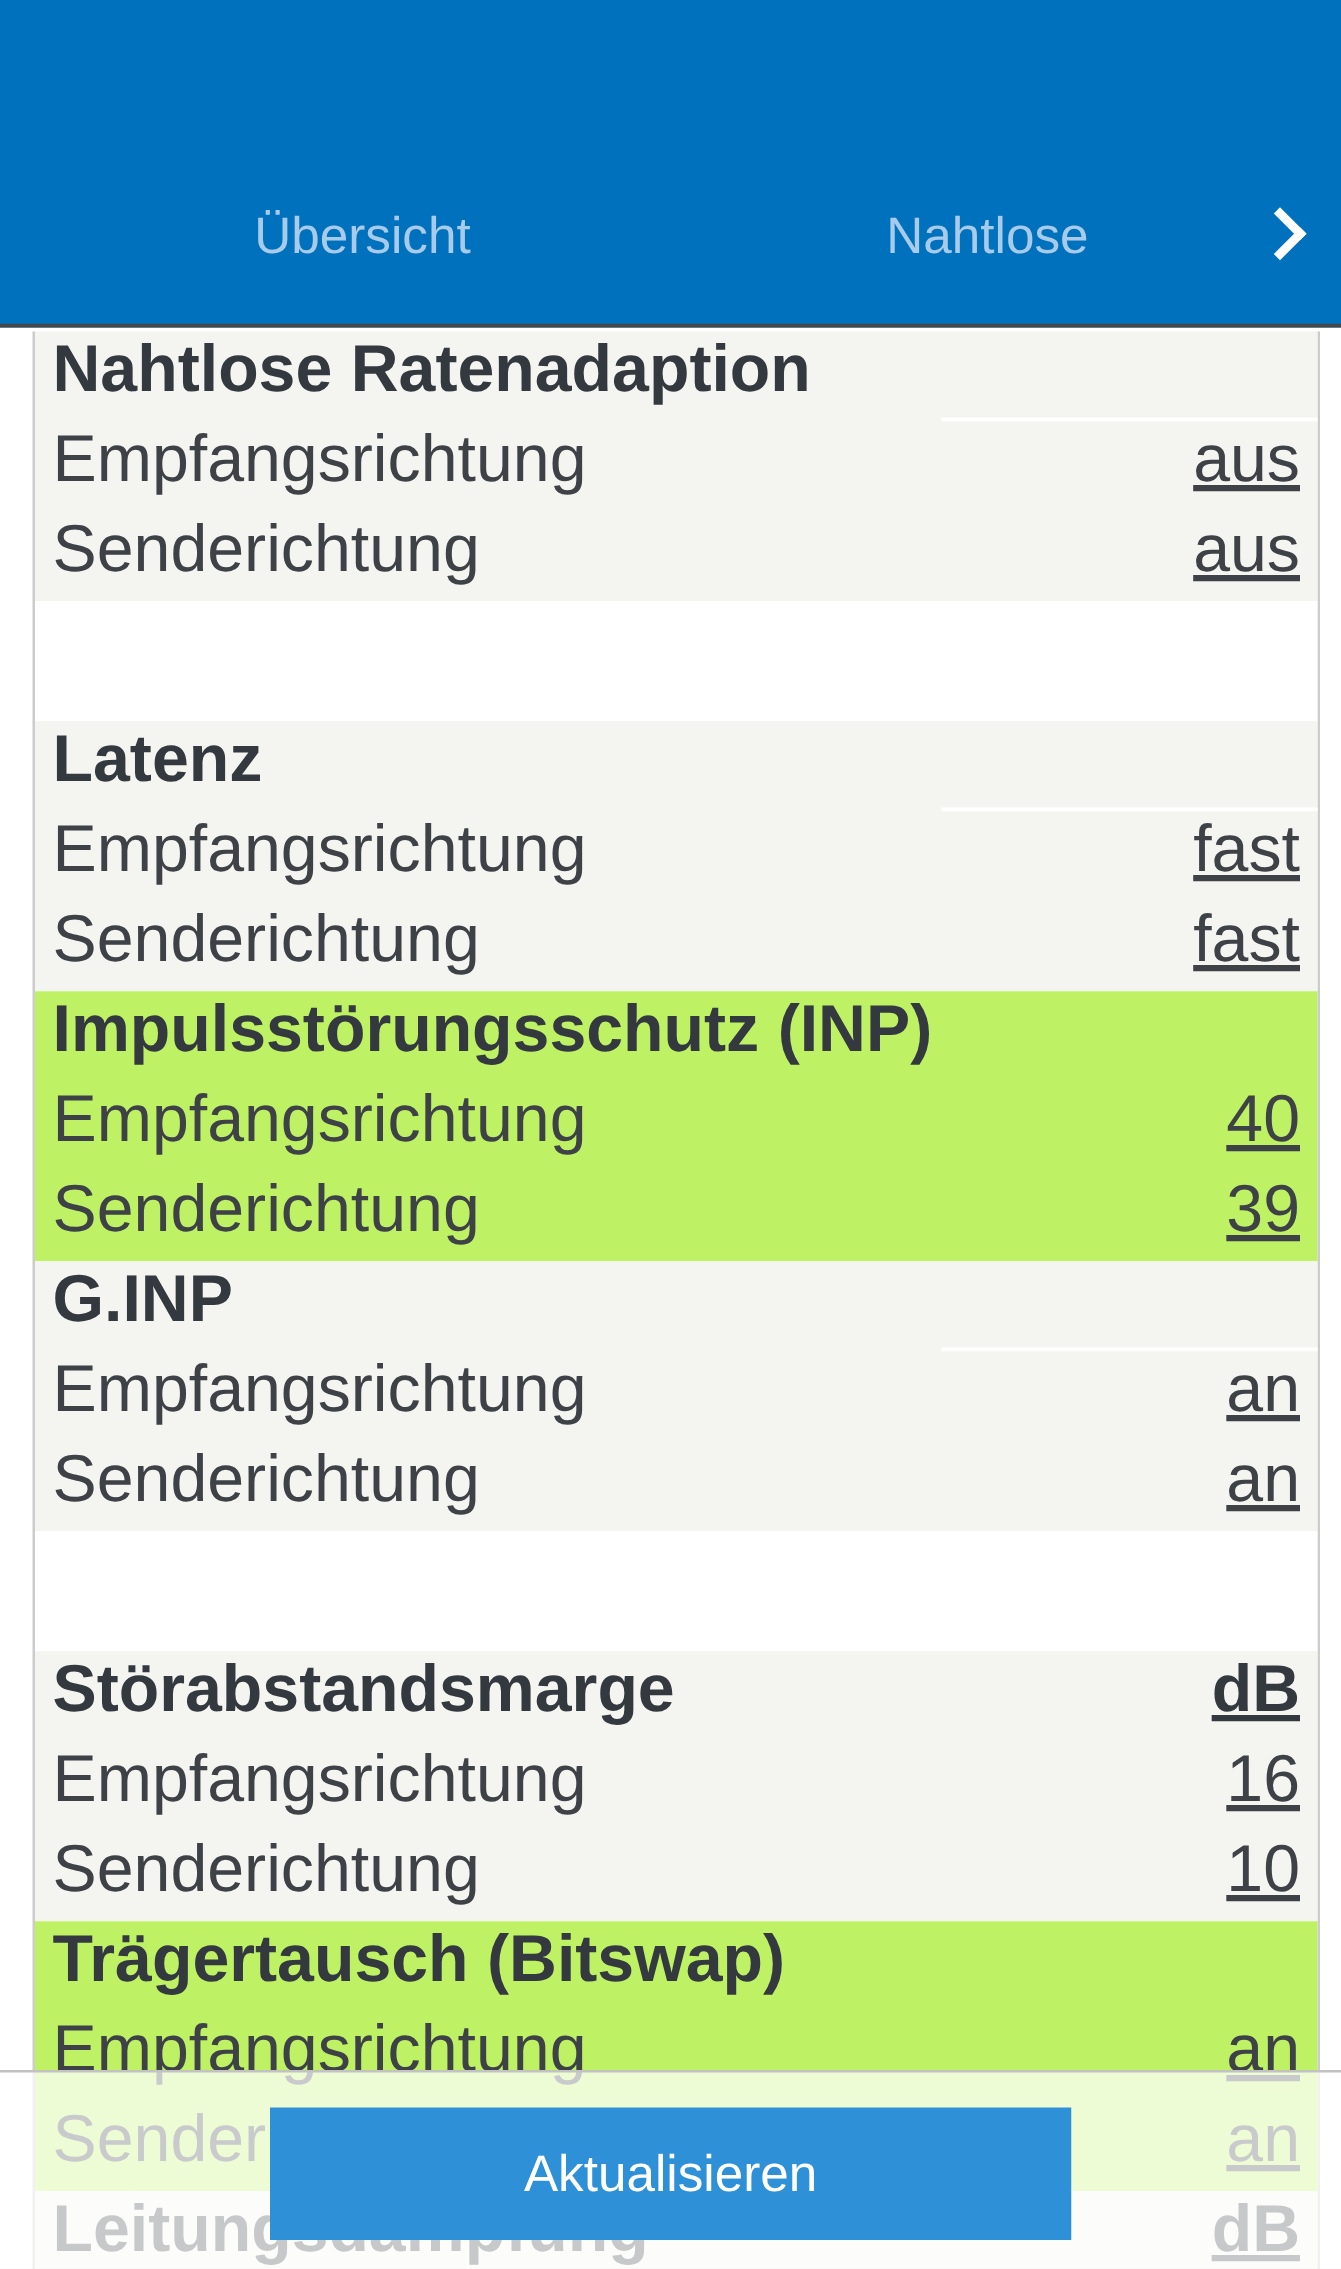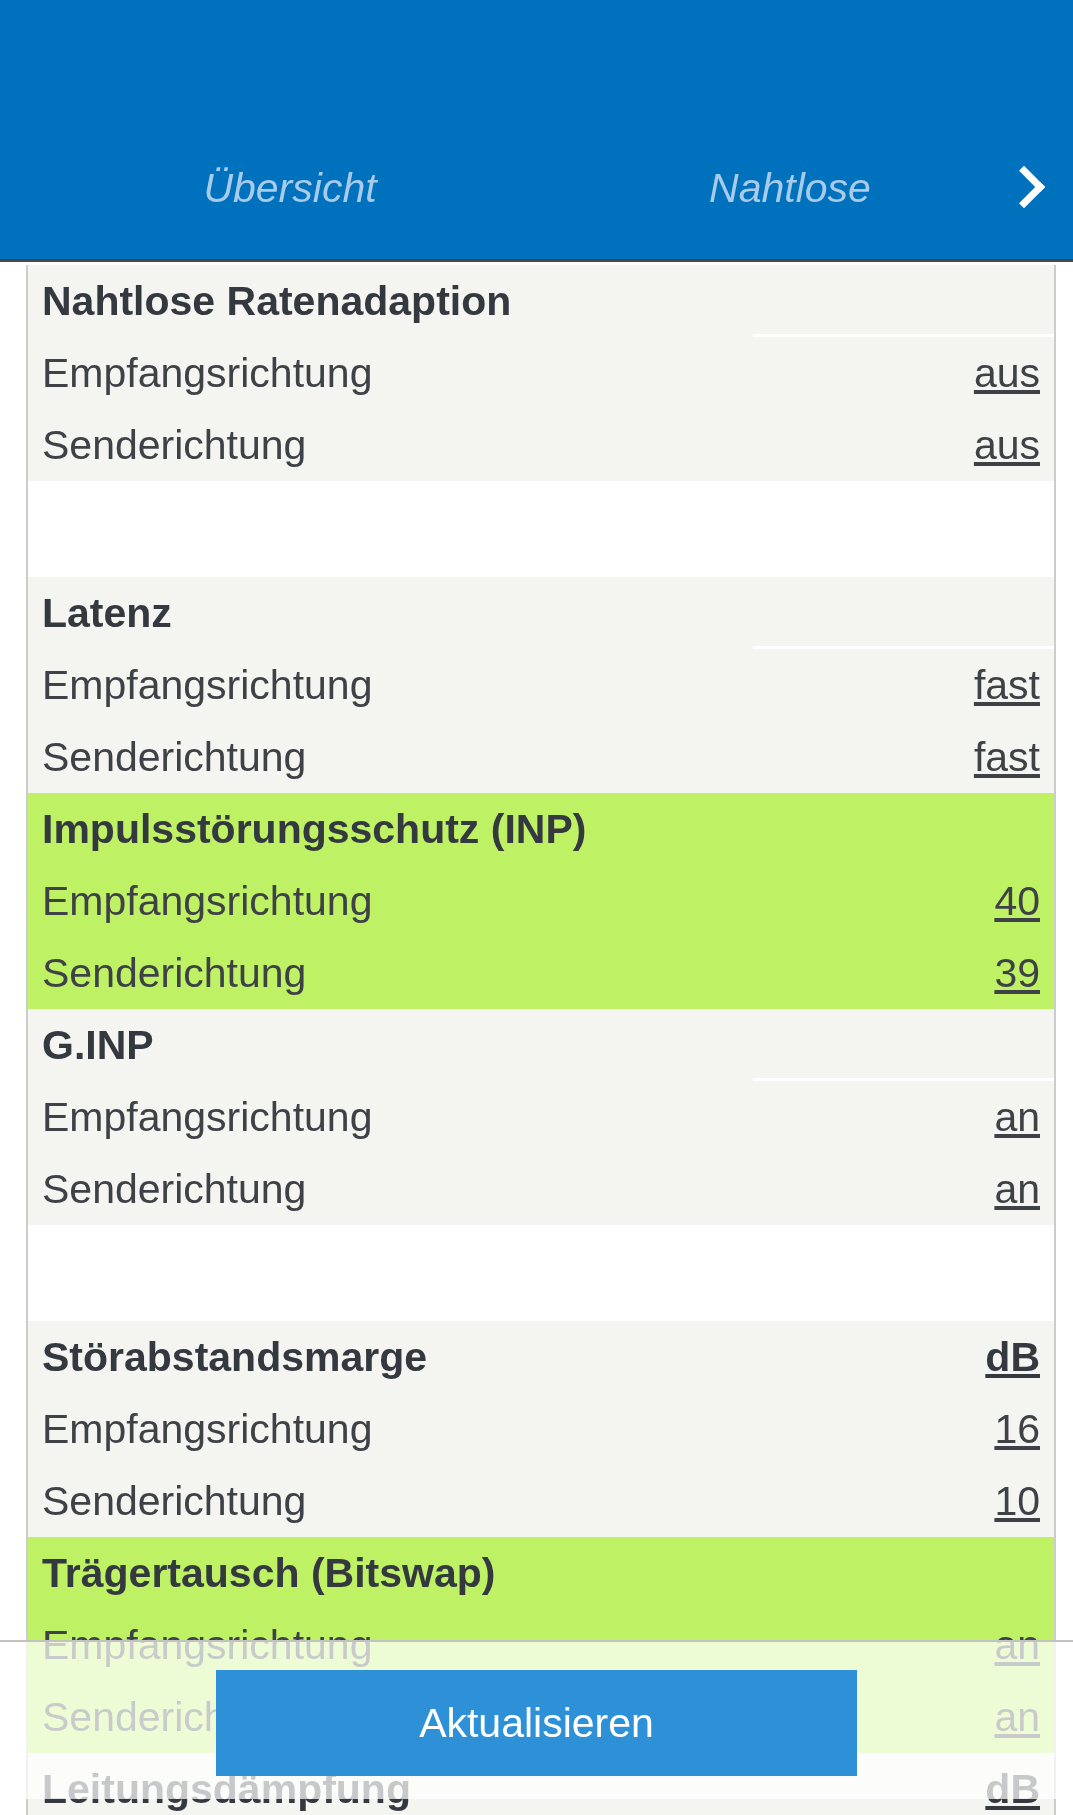--- a/index.html
+++ b/index.html
@@ -30,43 +30,43 @@
   .page-title{position:absolute;left:193px;top:0;height:118px;display:flex;align-items:center;
               color:#fff;font-size:44px;white-space:nowrap;}
   .page-title .sep{font-size:48px;padding:0 16px 6px 16px;font-weight:300;}
   .kebab-btn{position:absolute;right:35px;top:26px;width:40px;height:70px;background:none;border:none;padding:0;cursor:pointer;
              display:flex;flex-direction:column;align-items:center;justify-content:center;gap:5px;}
   .kebab-btn i{width:14px;height:14px;border-radius:50%;background:#fff;}
 
   
   .tabs{position:absolute;left:40px;bottom:0;width:1000px;height:141px;display:flex;}
   .tab{flex:1;position:relative;display:flex;align-items:center;justify-content:center;
-       color:var(--tab-inactive-text);font-size:41px;cursor:pointer;overflow:hidden;white-space:nowrap;font-style:italic;}
+       color:var(--tab-inactive-text);font-size:41px;cursor:pointer;overflow:hidden;white-space:nowrap;}
   .tab.active{color:var(--tab-active-text);}
   .tab.active .underline{position:absolute;left:50%;transform:translateX(-50%);bottom:3px;width:286px;height:13px;
        background:var(--tab-underline);}
   .next-chevron{position:absolute;right:26px;bottom:42px;width:46px;height:60px;background:none;border:none;padding:0;cursor:pointer;}
   .next-chevron i{display:block;width:30px;height:30px;margin:8px auto;
        border-top:7px solid #fff;border-right:7px solid #fff;transform:rotate(45deg);}
 
   
   .content{position:absolute;top:265px;left:0;right:0;bottom:0;overflow:hidden;}
   .card{margin:0 17px 0 26px;border-left:2px solid var(--card-border);border-right:2px solid var(--card-border);}
   .section{background:#bef264;}
   .section.gray{background:var(--section-bg);}
-  .row{position:relative;height:72px;display:flex;align-items:center;justify-content:space-between;
-       padding:0 14px;font-size:41px;color:var(--text-color);}
+  .row{position:relative;height:72px;display:flex;align-items:flex-start;justify-content:space-between;
+       padding:0 14px;font-size:53px;color:var(--text-color);}
   .row .lbl{white-space:nowrap;}
   .row .val{white-space:nowrap;text-align:right;text-decoration:underline;}
   .row.head{font-weight:bold;color:var(--heading-color);}
   .hdr-rule{position:absolute;right:0;bottom:0;width:301px;height:3px;background:#ffffff;}
   .spacer{height:96px;background:#fff;}
 
   
-  .footer{position:absolute;left:0;right:0;bottom:16px;height:159px;
+  .footer{position:absolute;left:0;right:0;bottom:0;height:159px;
           background:rgba(255,255,255,0.72);border-top:2px solid var(--footer-divider);
           display:flex;justify-content:center;align-items:flex-start;}
   .refresh-btn{margin-top:28px;width:641px;height:106px;background:var(--button-bg);color:var(--button-text);
           border:none;font-size:41px;font-family:"Liberation Sans",sans-serif;cursor:pointer;}
 </style>
 </head>
 <body>
 
 <div class="app">
 

